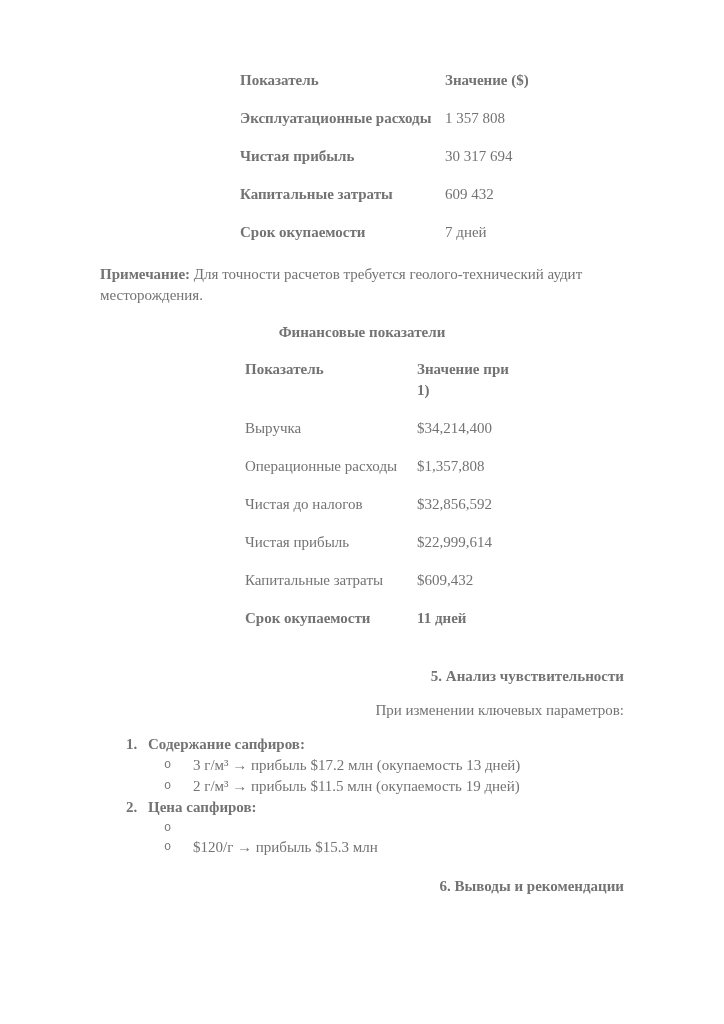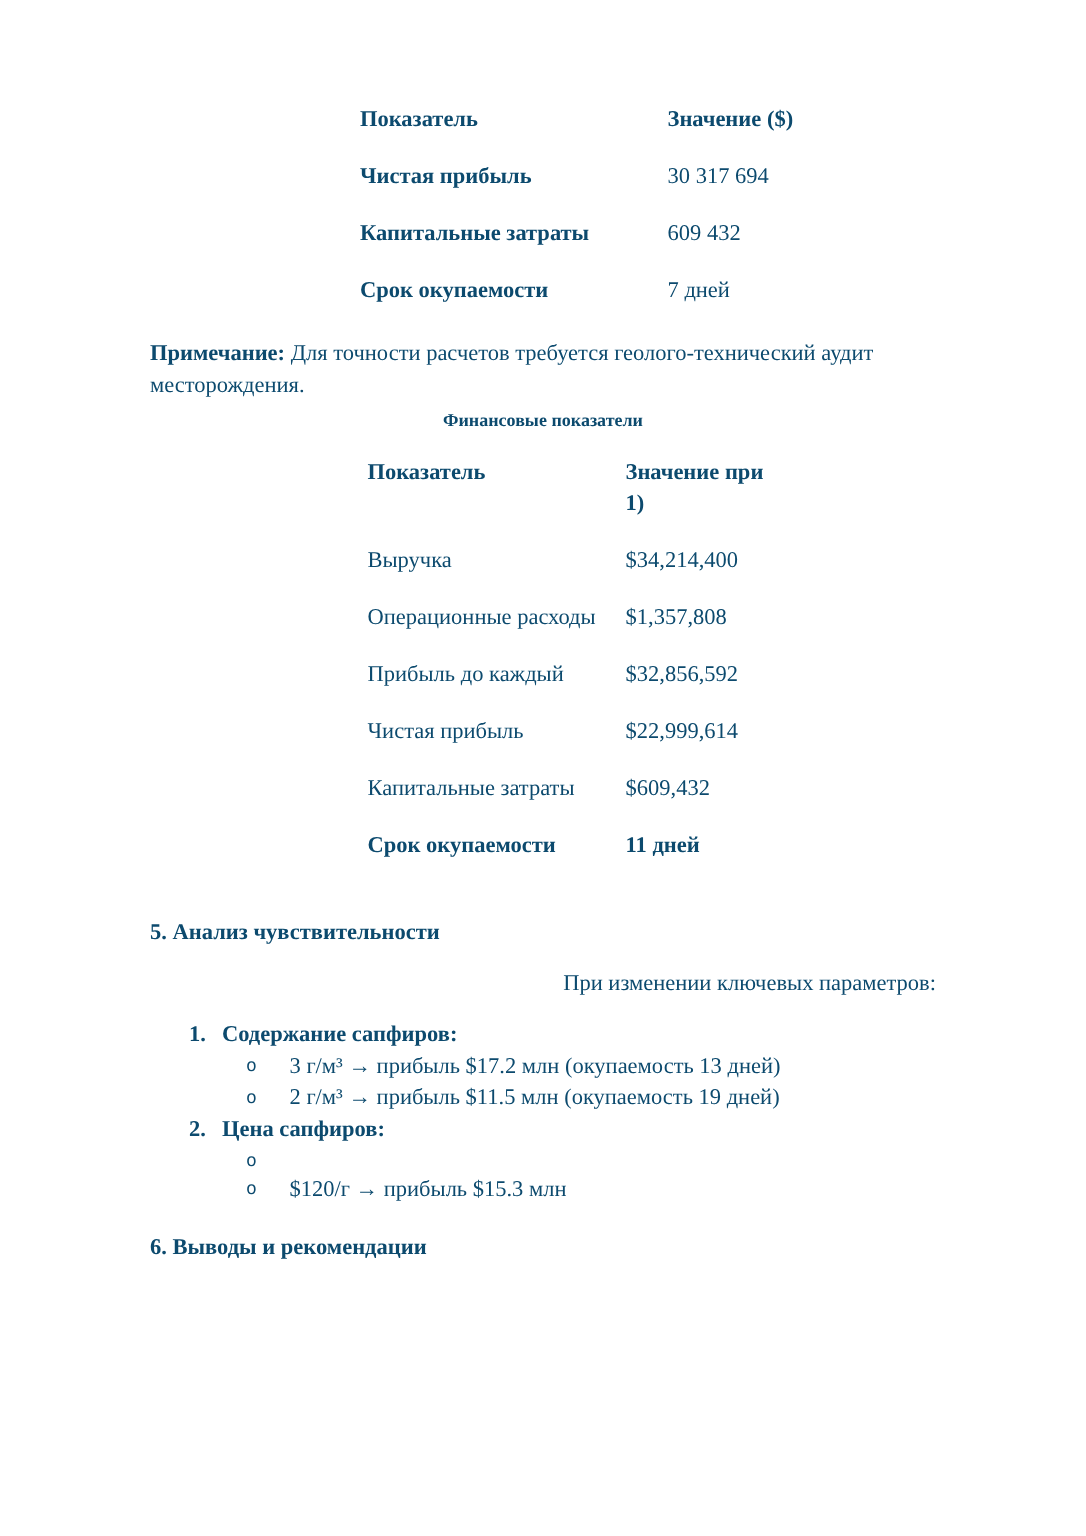--- a/index.html
+++ b/index.html
@@ -1,20 +1,20 @@
 <!DOCTYPE html>
 <html><head>
 <meta charset="utf-8">
 <style>
   html, body { margin: 0; padding: 0; background: #ffffff; }
   .page {
     width: 724px;
     height: 988px;
     background: #ffffff;
-    color: #0c4a6e;
+    color: #737373;
     font-family: "Liberation Serif", serif;
     font-size: 15px;
     line-height: 1.4;
     overflow: hidden;
     box-sizing: border-box;
   }
   .content { padding: 70px 100px 0 100px; box-sizing: border-box; }
   .b { font-weight: bold; }
 
   
@@ -31,29 +31,29 @@
   .tbl1 td.col-label { font-weight: bold; }
   .tbl1 .col-value { white-space: nowrap; }
   .tbl2 { margin-left: 145px; margin-top: 16px; }
   .tbl2 .col-label { width: 172px; }
   .tbl2 .col-value { width: 105px; }
   .tbl2 td { padding-bottom: 14px; }
   .tbl2 tr.total td { font-weight: bold; }
 
   p.note { margin: 4px 0 0 0; }
   h3.section-heading {
-    font-size: 12px;
-    margin: 4px 0 0 0;
+    font-size: 15px;
+    margin: 16px 0 0 0;
     text-align: center;
     font-weight: bold;
     font-family: Liberation Serif, serif;
   }
   p.intro { margin: 14px 0 0 0; }
 
-  h4.doc-heading { font-size: 15px; margin: 20px 0 0 0; font-weight: bold; }
+  h4.doc-heading { font-size: 15px; margin: 20px 0 0 0; font-weight: bold; text-align: right; }
   p.plain { margin: 13px 0 0 0; text-align: right; }
 
   .list { margin-top: 13px; }
   .num-item { display: flex; margin-left: 26px; }
   .num-item .num { width: 22px; flex: 0 0 22px; font-weight: bold; }
   .num-item .ttl { font-weight: bold; }
   .sub-item { display: flex; margin-left: 64px; }
   .sub-item .marker {
     width: 29px; flex: 0 0 29px;
     font-family: "Liberation Mono", monospace;
@@ -69,20 +69,24 @@
   <div class="content">
 
     <table class="tbl tbl1">
       <thead>
         <tr>
           <th class="col-label">Показатель</th>
           <th class="col-value">Значение ($)</th>
         </tr>
       </thead>
       <tbody>
+        <tr>
+          <td class="col-label">Эксплуатационные расходы</td>
+          <td class="col-value">1 357 808</td>
+        </tr>
         <tr>
           <td class="col-label">Чистая прибыль</td>
           <td class="col-value">30 317 694</td>
         </tr>
         <tr>
           <td class="col-label">Капитальные затраты</td>
           <td class="col-value">609 432</td>
         </tr>
         <tr>
           <td class="col-label">Срок окупаемости</td>
@@ -106,21 +110,21 @@
       <tbody>
         <tr>
           <td class="col-label">Выручка</td>
           <td class="col-value">$34,214,400</td>
         </tr>
         <tr>
           <td class="col-label">Операционные расходы</td>
           <td class="col-value">$1,357,808</td>
         </tr>
         <tr>
-          <td class="col-label">Прибыль до каждый</td>
+          <td class="col-label">Чистая до налогов</td>
           <td class="col-value">$32,856,592</td>
         </tr>
         <tr>
           <td class="col-label">Чистая прибыль</td>
           <td class="col-value">$22,999,614</td>
         </tr>
         <tr>
           <td class="col-label">Капитальные затраты</td>
           <td class="col-value">$609,432</td>
         </tr>

